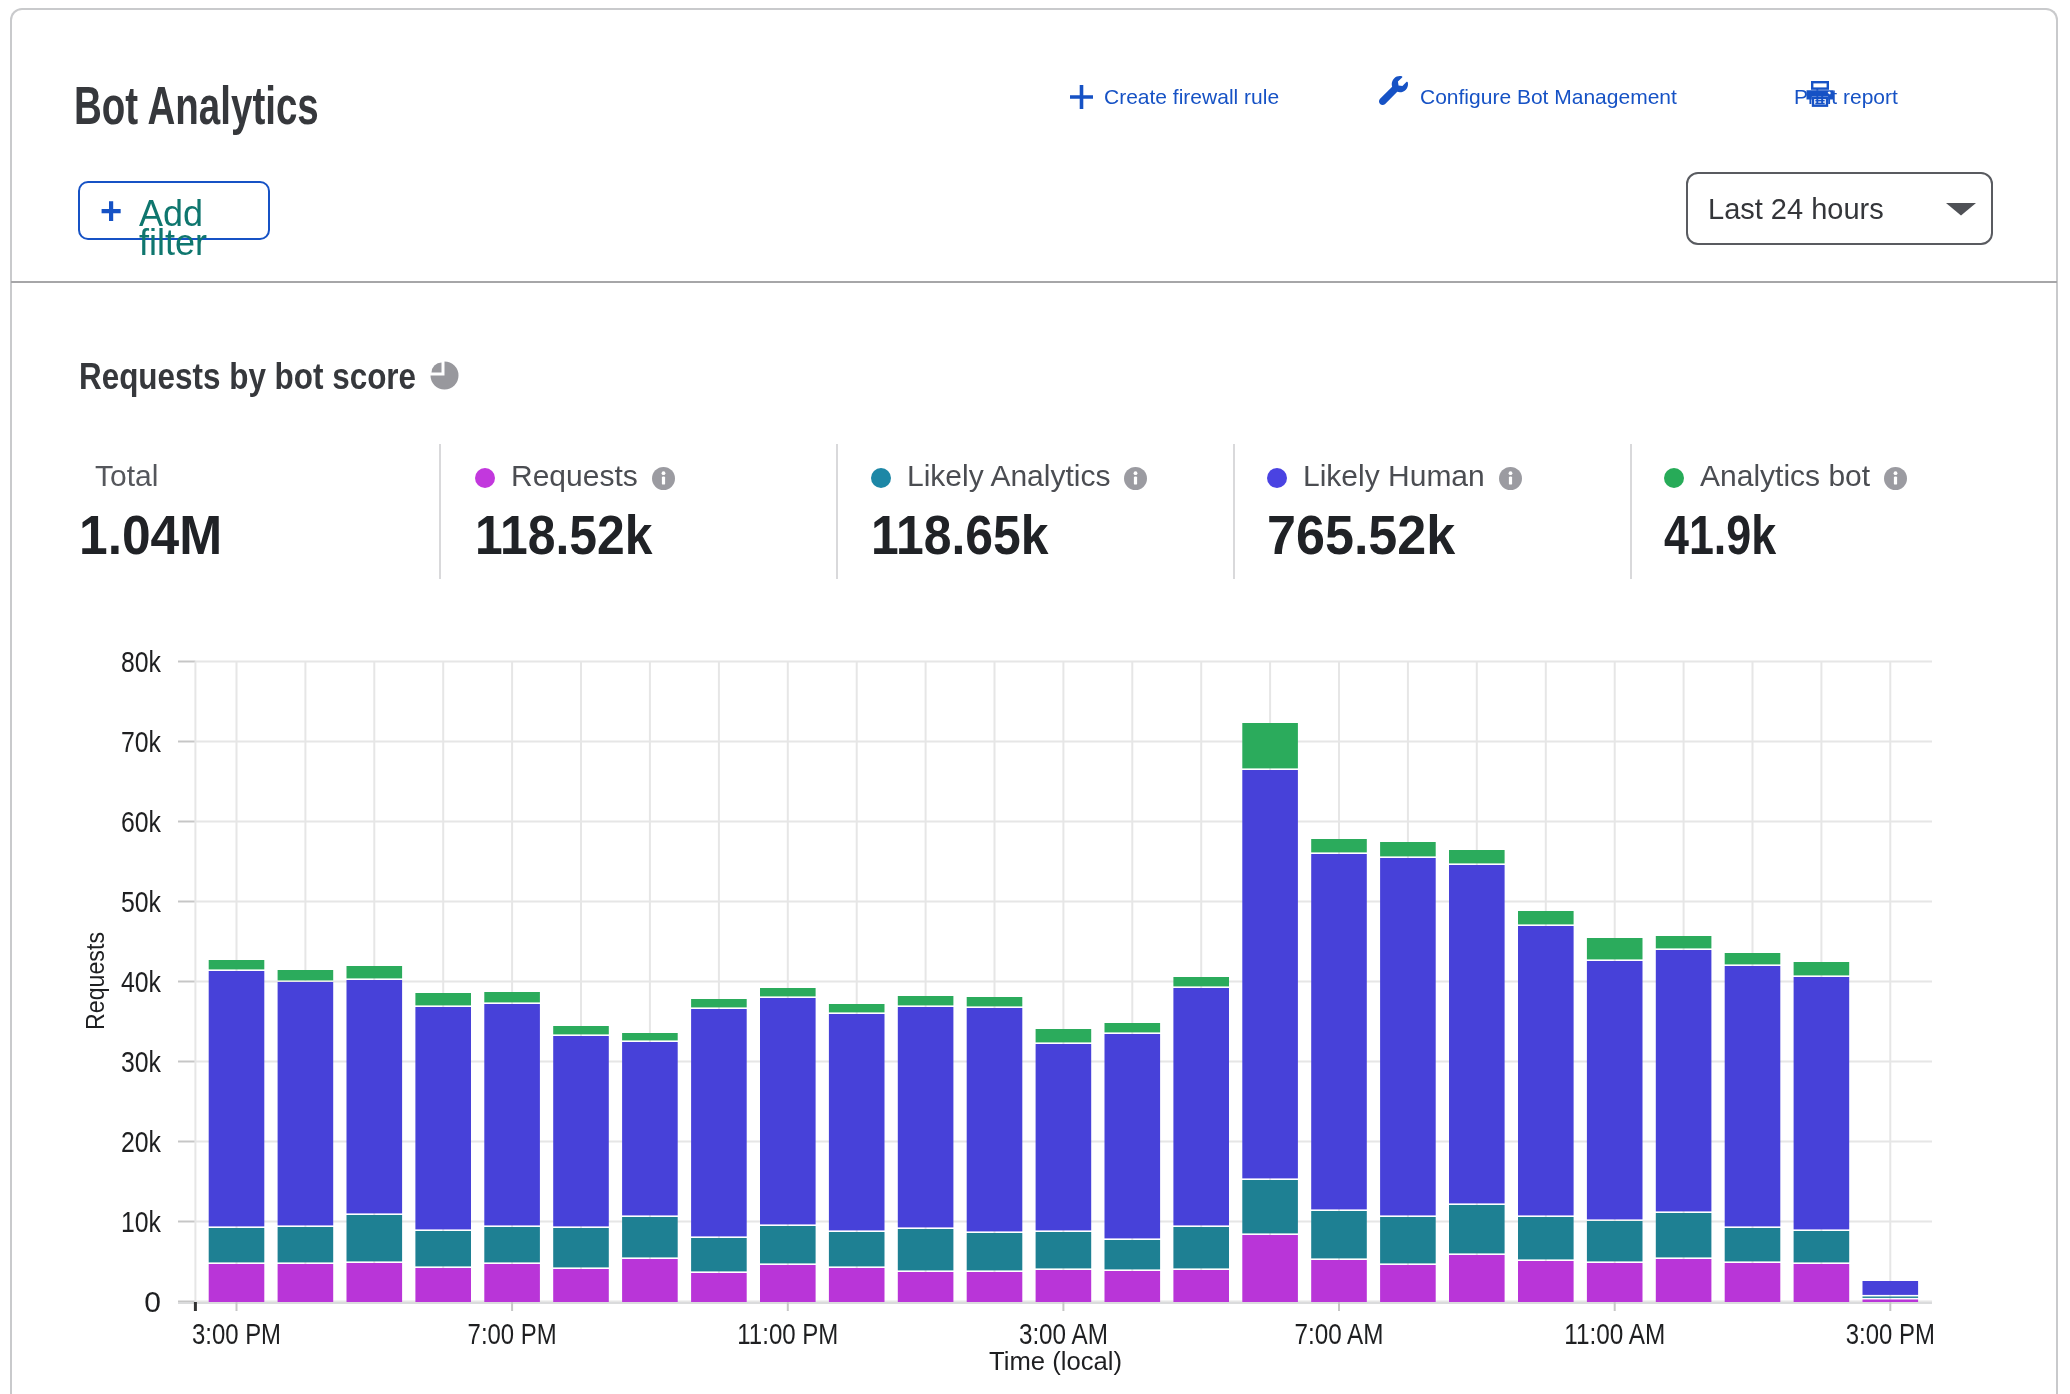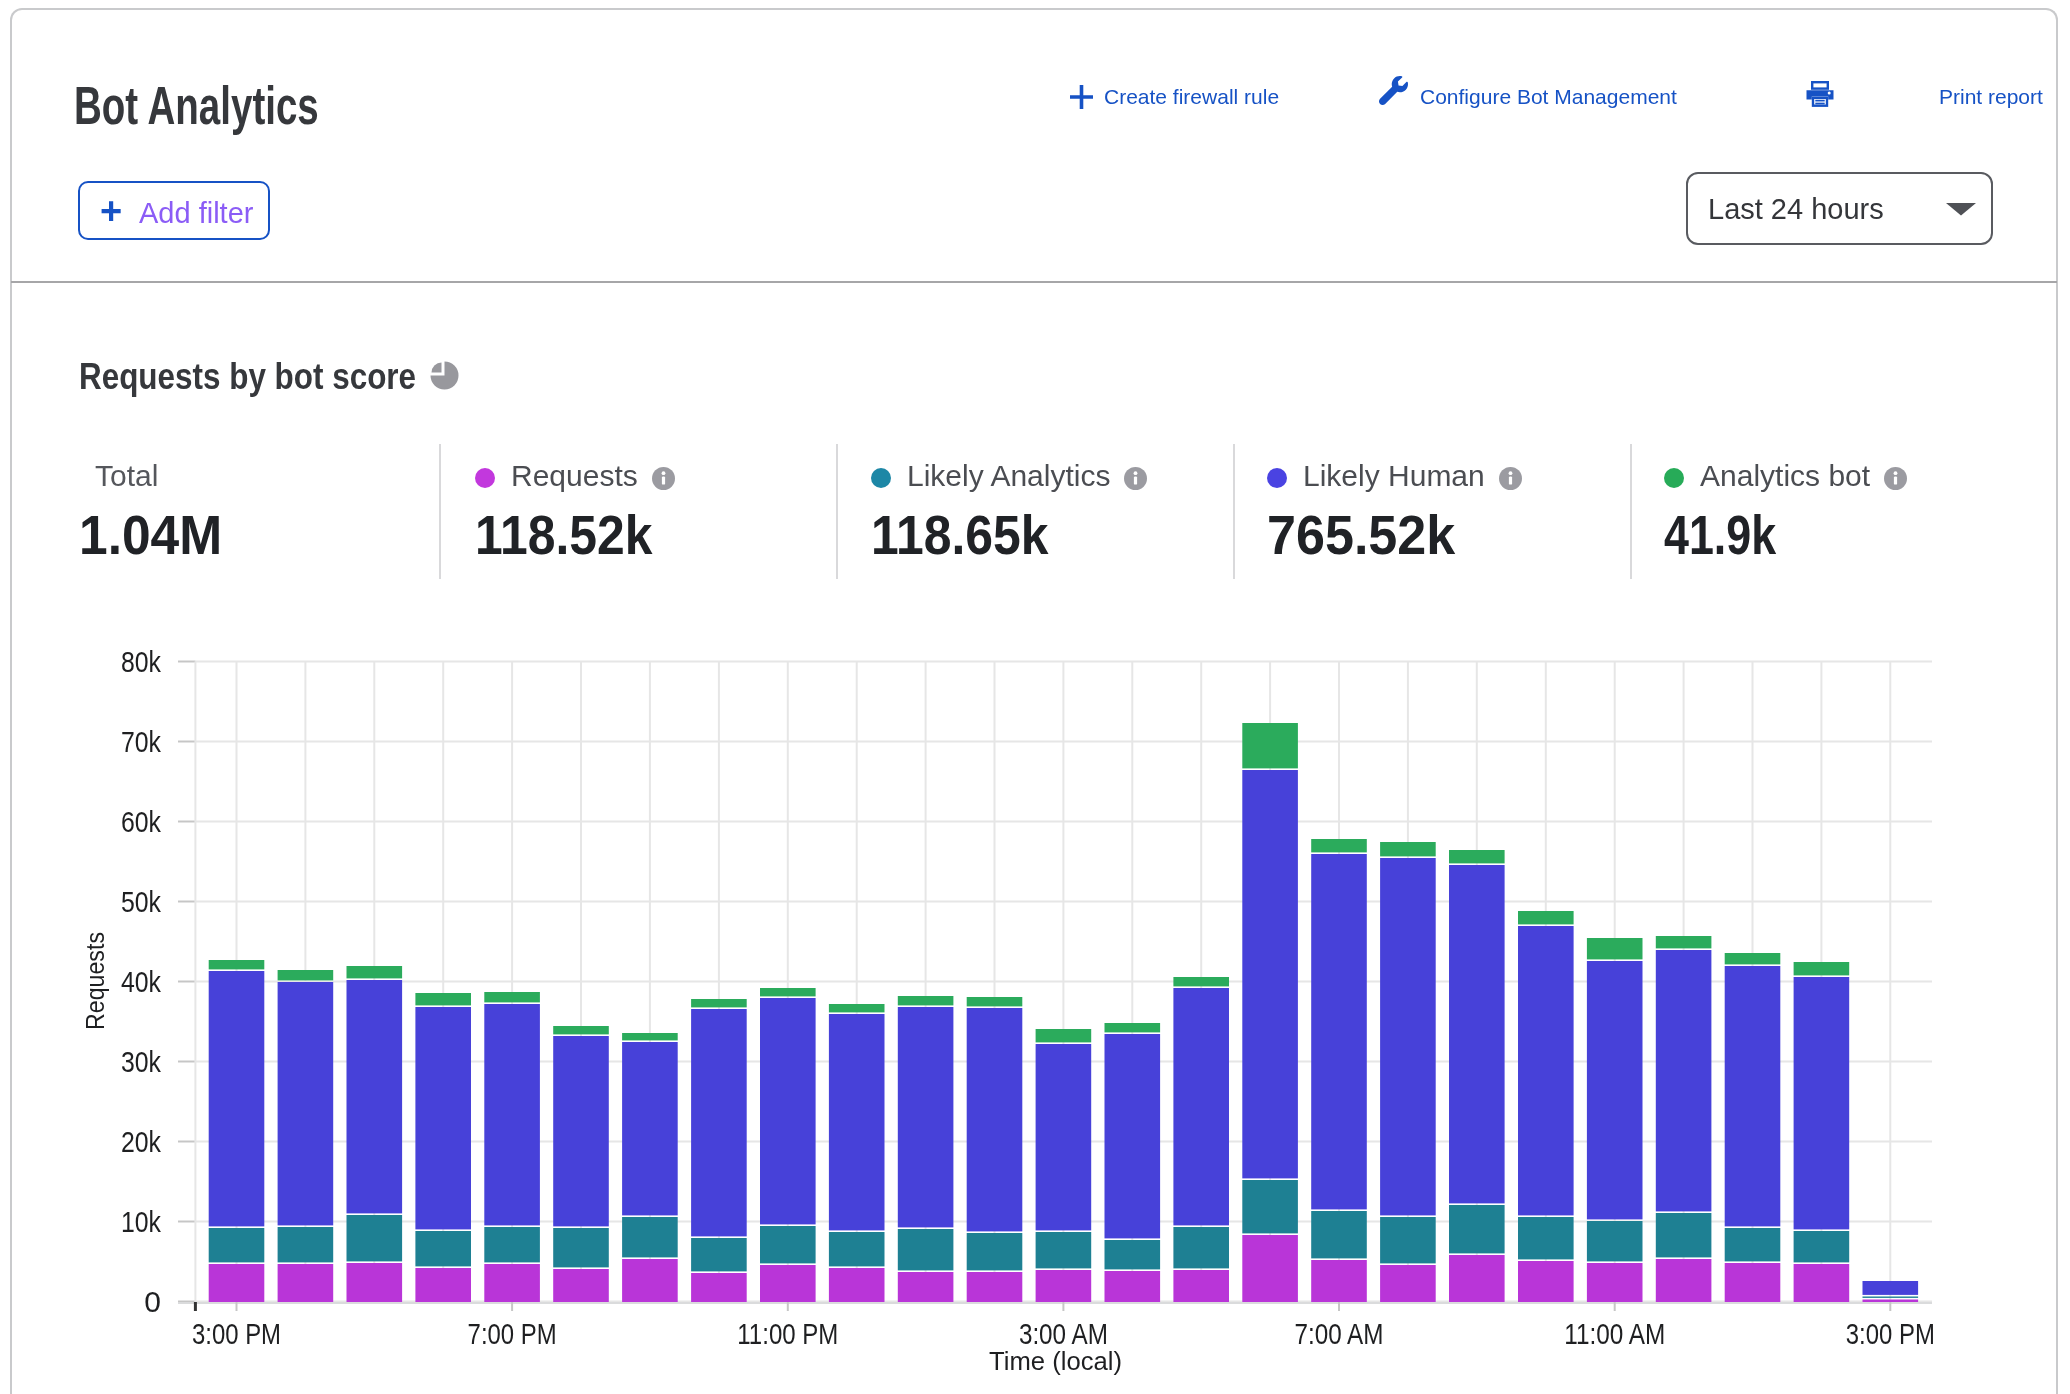--- a/index.html
+++ b/index.html
@@ -8,21 +8,21 @@
 .card { position:absolute; left:10px; top:8px; width:2048px; height:1500px;
   border:2px solid #c9cacc; border-radius:12px 12px 0 0; border-bottom:none; background:#fff; }
 .divider { position:absolute; left:11px; top:281px; width:2046px; height:2px; background:#a6a6a8; }
 .title { position:absolute; left:74px; top:78.5px; font-size:53px; font-weight:700; color:#36383c;
   line-height:1; transform:scaleX(0.727); transform-origin:left top; white-space:nowrap; }
 .lk { position:absolute; top:82px; font-size:21px; color:#1652c5; line-height:29px; white-space:nowrap; }
 .ic { position:absolute; }
 .addfilter { position:absolute; left:78px; top:181px; width:192px; height:59px;
   border:2px solid #1652c5; border-radius:10px; }
 .addfilter .plus { position:absolute; left:20px; top:9px; font-size:38px; font-weight:700; color:#1652c5; line-height:1; }
-.addfilter .aftxt { position:absolute; left:59px; top:16px; font-size:29px; color:#8b5cf6; line-height:29px; }
+.addfilter .aftxt { position:absolute; left:59px; top:16px; font-size:36px; color:#0f766e; line-height:29px; }
 .select { position:absolute; left:1686px; top:172px; width:307px; height:73px;
   border:2px solid #595b60; border-radius:12px; }
 .select .sel-txt { position:absolute; left:20px; top:21px; font-size:29px; color:#34363a; line-height:29px; }
 .h2 { position:absolute; left:79px; top:357px; font-size:36px; font-weight:700; color:#36383c;
   line-height:1.1; transform:scaleX(0.873); transform-origin:left top; white-space:nowrap; }
 .stat-label { position:absolute; top:461px; font-size:30px; color:#4b4d52; line-height:30px; white-space:nowrap; }
 .dot { display:inline-block; width:20px; height:20px; border-radius:50%; margin-right:16px; vertical-align:-2px; }
 .lab-txt { margin-right:14px; }
 .info { vertical-align:-4px; }
 .stat-value { position:absolute; top:507px; font-size:56px; font-weight:700; color:#202226;
@@ -43,21 +43,21 @@
   </svg>
 <span class="lk" style="left:1420px">Configure Bot Management</span>
 <svg class="ic" style="left:1806px;top:81px" width="28" height="26" viewBox="0 0 28 26">
 <rect x="6.2" y="1.2" width="15.6" height="6.4" fill="none" stroke="#1652c5" stroke-width="2.4"></rect>
 <path d="M0.5 9.2 h27 v9.3 h-5.3 v-2.9 h-16.4 v2.9 H0.5 Z" fill="#1652c5"></path>
 <circle cx="23.2" cy="11.9" r="1.5" fill="#fff"></circle>
 <rect x="7.0" y="16.8" width="14" height="7.9" fill="#fff" stroke="#1652c5" stroke-width="2.4"></rect>
 <line x1="9.3" y1="19.6" x2="18.7" y2="19.6" stroke="#1652c5" stroke-width="1.7"></line>
 <line x1="9.3" y1="22.5" x2="18.7" y2="22.5" stroke="#1652c5" stroke-width="1.7"></line>
 </svg>
-<span class="lk" style="left:1939px">Print report</span>
+<span class="lk" style="left:1794px">Print report</span>
 <div class="addfilter">
     <span class="plus">+</span>
     <span class="aftxt">Add filter</span>
   </div>
 <div class="select">
     <span class="sel-txt">Last 24 hours</span>
     <svg style="position:absolute;right:13px;top:28px" width="34" height="14" viewBox="0 0 34 14">
       <path d="M2 1 L32 1 L17 13.5 Z" fill="#4f5156"></path>
     </svg>
   </div>

